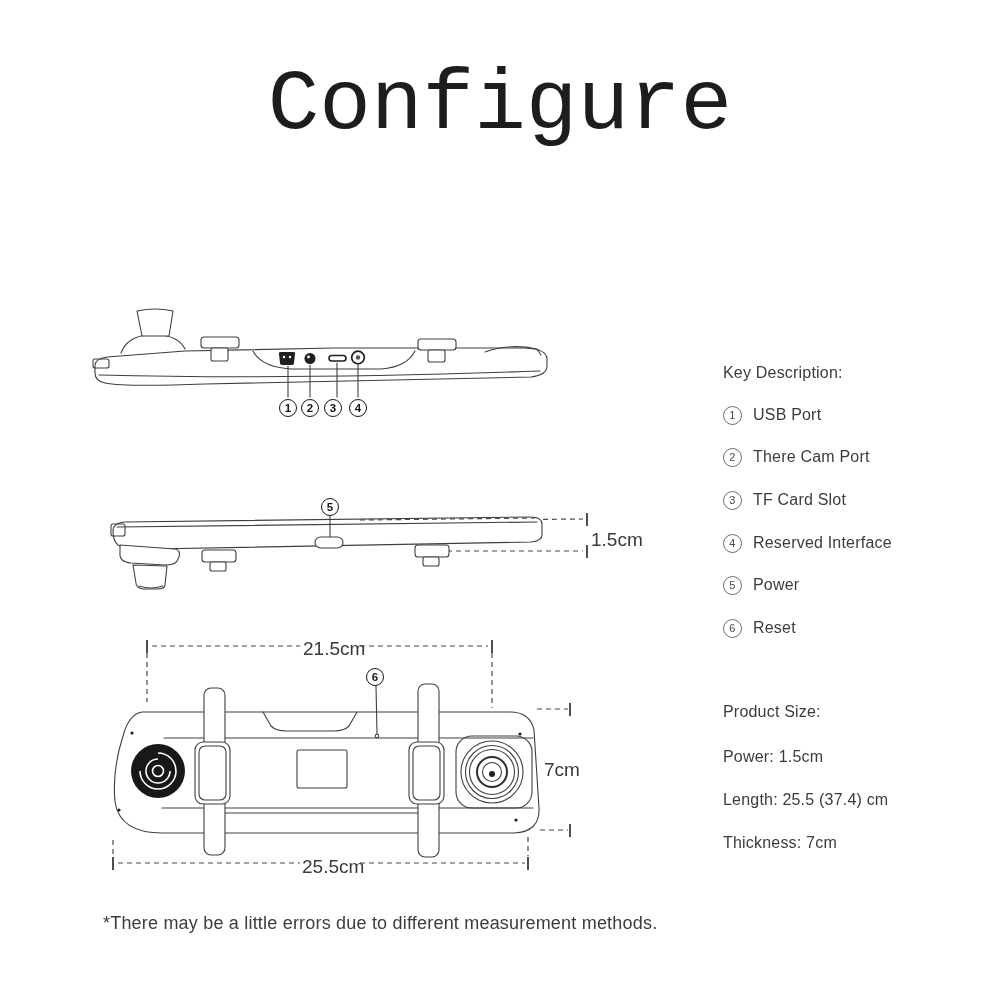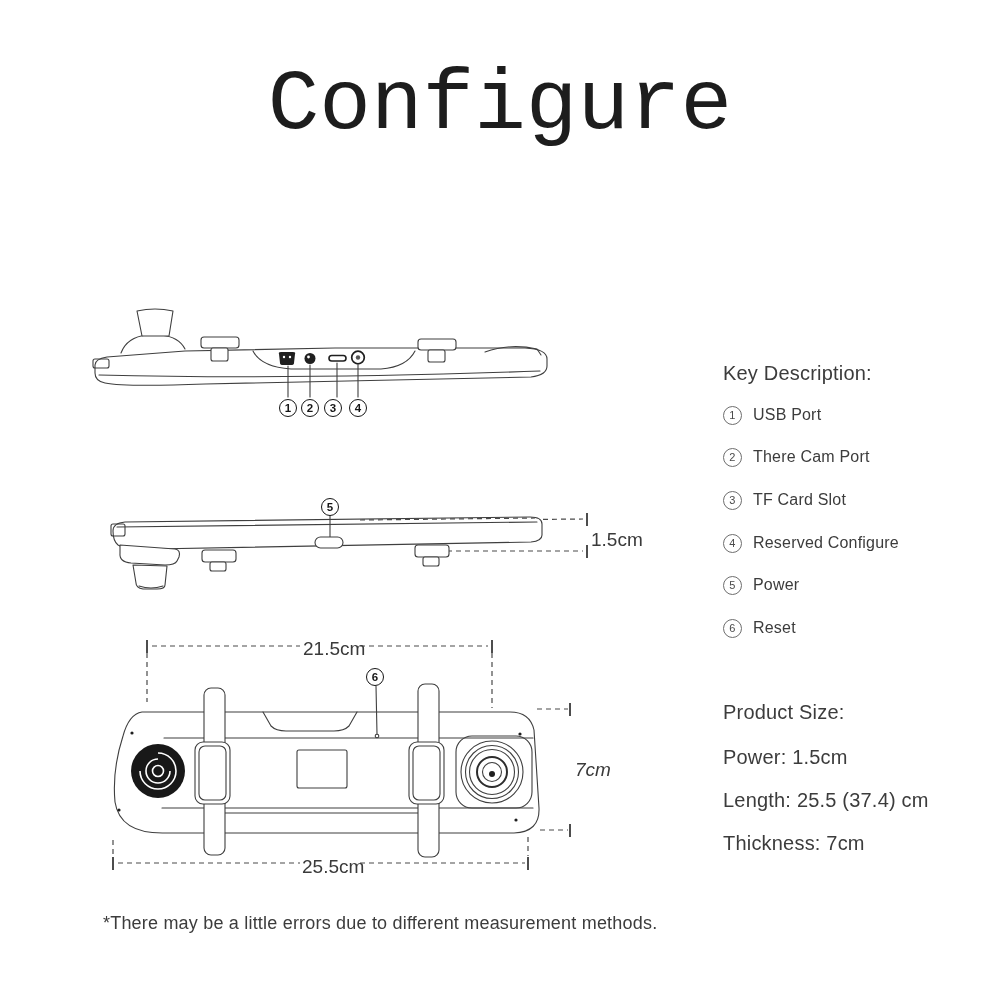--- a/index.html
+++ b/index.html
@@ -1,21 +1,21 @@
 <!DOCTYPE html>
 <html><head>
 <meta charset="utf-8">
 <style>
   html,body{margin:0;padding:0;background:#fff;}
   #page{position:relative;width:1000px;height:988px;background:#ffffff;overflow:hidden;
         font-family:"Liberation Sans","DejaVu Sans",sans-serif;color:#3c3c3c;}
   .title{position:absolute;left:0;right:0;top:62px;text-align:center;
          font-size:86px;font-weight:200;line-height:1.0;color:#1d1d1d;letter-spacing:0px;font-family:Liberation Mono, monospace;}
   
-  .key-heading,.ps-row{position:absolute;left:723px;font-size:20px;line-height:20px;color:#3c3c3c;letter-spacing:.2px;}
+  .key-heading,.ps-row{position:absolute;left:723px;font-size:16px;line-height:20px;color:#3c3c3c;letter-spacing:.2px;}
   .key-row{position:absolute;left:723px;display:flex;align-items:center;font-size:16px;line-height:20px;color:#3c3c3c;letter-spacing:.2px;}
   .key-circ{width:17px;height:17px;border:1.2px solid #6e6e6e;border-radius:50%;
             display:inline-flex;align-items:center;justify-content:center;
             font-size:11px;color:#4a4a4a;flex:0 0 auto;margin-right:11px;background:#fff;}
   
   .circ-num{position:absolute;width:18px;height:18px;border:1.7px solid #161616;border-radius:50%;
             background:#fff;display:flex;align-items:center;justify-content:center;
             font-size:11.5px;font-weight:700;color:#161616;box-sizing:border-box;}
   .dim-label{position:absolute;font-size:19px;color:#3a3a3a;white-space:nowrap;}
   .dim-center{}
@@ -183,39 +183,39 @@
     </g>
     <g>
       <path class="ln" d="M276,56 L277,104"></path>
       <circle class="ln" cx="277" cy="106" r="1.8"></circle>
     </g>
   </svg>
 
   <span class="circ-num" style="left:366px;top:668px;">6</span>
   <span class="dim-label dim-center" style="left:303px;top:638px;width:54px;">21.5cm</span>
   <span class="dim-label dim-center" style="left:302px;top:856px;width:56px;">25.5cm</span>
-  <span class="dim-label" style="left:575px;top:759px;font-style:italic;">7cm</span>
+  <span class="dim-label" style="left:544px;top:759px;">7cm</span>
 
   <div class="key-heading" style="top:363px;">Key Description:</div>
 
   <div class="key-row" style="top:405px;">
     <span class="key-circ">1</span>
     <span>USB Port</span>
   </div>
   <div class="key-row" style="top:447px;">
     <span class="key-circ">2</span>
     <span>There Cam Port</span>
   </div>
   <div class="key-row" style="top:490px;">
     <span class="key-circ">3</span>
     <span>TF Card Slot</span>
   </div>
   <div class="key-row" style="top:533px;">
     <span class="key-circ">4</span>
-    <span>Reserved Configure</span>
+    <span>Reserved Interface</span>
   </div>
   <div class="key-row" style="top:575px;">
     <span class="key-circ">5</span>
     <span>Power</span>
   </div>
   <div class="key-row" style="top:618px;">
     <span class="key-circ">6</span>
     <span>Reset</span>
   </div>
 

